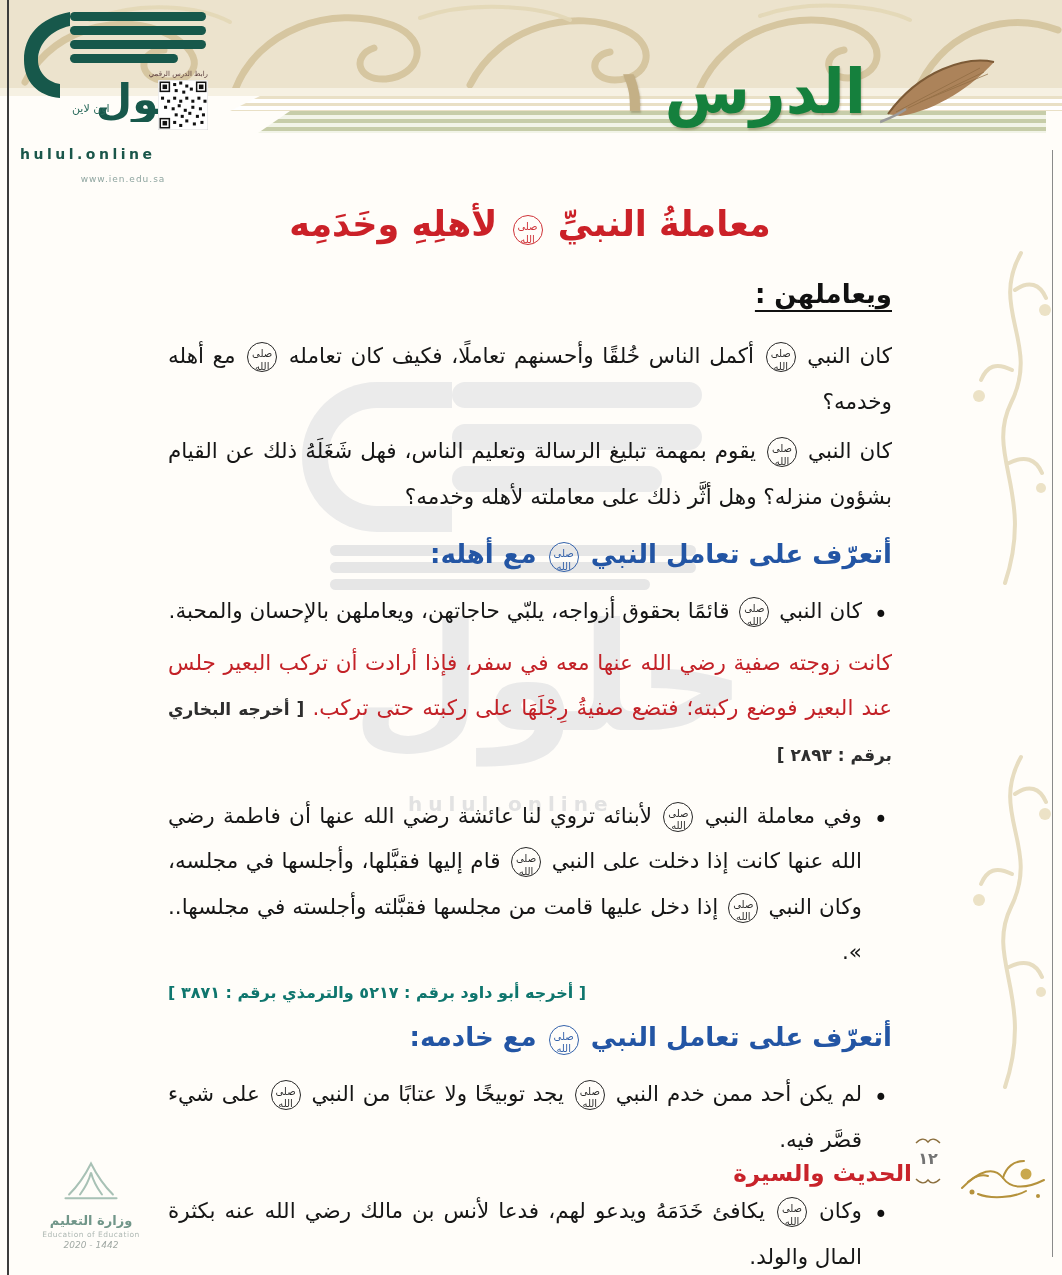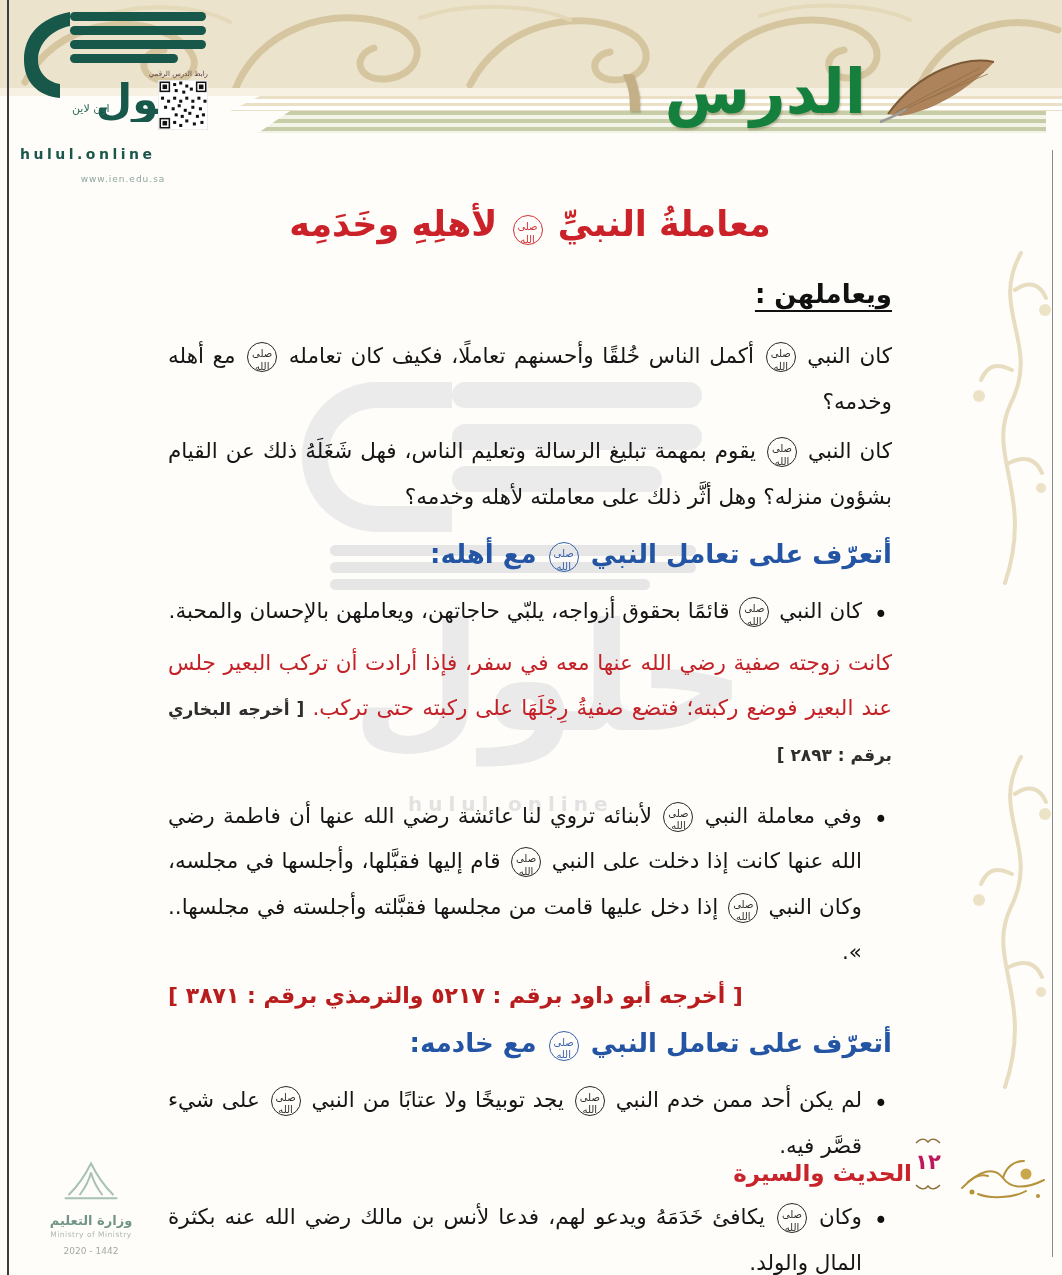--- a/index.html
+++ b/index.html
@@ -61,40 +61,40 @@
   .page-title{text-align:center; color:#cb2128; font-size:35px; font-weight:bold; margin-bottom:34px;}
   .intro-h{font-size:26px; font-weight:bold; text-decoration:underline;
     text-underline-offset:7px; margin-bottom:24px; color:#111;}
   .para{font-size:21.5px; line-height:2.12; text-align:justify; margin-bottom:4px;}
   .sec-h{color:#2355a4; font-size:26px; font-weight:bold; margin:20px 0 16px;}
   .bullet{position:relative; padding-right:30px; font-size:21.5px; line-height:2.12;
     text-align:justify; margin-bottom:6px;}
   .bullet::before{content:"•"; position:absolute; right:4px; top:2px; color:#111; font-size:24px;}
   .story{color:#c32127; font-size:21.5px; line-height:2.12; text-align:justify; margin:6px 0 10px;}
   .ref{color:#2e2e2e; font-size:17px; font-weight:bold;}
-  .ref-line{direction:rtl; text-align:left; color:#b91c1c; font-size:22px; font-weight:bold; margin:8px 0 6px;}
+  .ref-line{direction:rtl; text-align:left; color:#0f766e; font-size:16px; font-weight:bold; margin:8px 0 6px;}
   .bullet.mt{margin-top:16px;}
   .bullet.gap{margin-top:26px;}
 
   .saw{display:inline-block; width:30px; height:30px; border-radius:50%;
     font-size:10px; line-height:1.25; text-align:center; vertical-align:-9px;
     padding-top:5px; margin:0 3px; border:1px solid currentColor; opacity:.92;
     white-space:normal; overflow:hidden; font-weight:normal;}
 
   
   .pagenum{position:absolute; right:116px; top:1130px; z-index:3; text-align:center; width:36px;}
-  .pagenum .num{color:#be185d; font-weight:bold; font-size:21px; display:block; line-height:1.3;}
+  .pagenum .num{color:#737373; font-weight:bold; font-size:16px; display:block; line-height:1.3;}
   .footer-subject{position:absolute; right:150px; top:1160px; z-index:3;
     color:#c8232a; font-weight:bold; font-size:23px; direction:rtl;}
   .footer-orn{position:absolute; right:14px; top:1152px; z-index:3;}
   .ministry{position:absolute; left:26px; top:1158px; width:130px; z-index:3;
     text-align:center; opacity:.8;}
   .ministry .m-ar{color:#4e7d6e; font-size:13px; font-weight:bold; margin-top:9px;}
   .ministry .m-en{color:#9aa7a2; font-size:7.5px; margin-top:2px; letter-spacing:.5px;}
-  .ministry .m-yr{color:#8a948f; font-size:9px; margin-top:7px;}
+  .ministry .m-yr{color:#8a948f; font-size:9px; margin-top:1px;font-style:italic;}
 </style>
 </head>
 <body>
 
 <div class="page">
 
   <div class="edge-l"></div>
   <div class="edge-r"></div>
 
   <div class="band">
@@ -268,17 +268,17 @@
 
   <div class="ministry">
     <svg width="64" height="42" viewBox="0 0 64 46">
       <g fill="none" stroke="#7fa596" stroke-width="2.2" stroke-linecap="round" opacity=".85">
         <path d="M8,40 C18,30 26,18 32,6 C38,18 46,30 56,40"></path>
         <path d="M20,40 C26,32 30,24 32,16 C34,24 38,32 44,40"></path>
         <path d="M4,44 L60,44"></path>
       </g>
     </svg>
     <div class="m-ar">وزارة التعليم</div>
-    <div class="m-en">Ministry of Ministry</div>
+    <div class="m-en">Education of Education</div>
     <div class="m-yr">2020 - 1442</div>
   </div>
 
 </div>
 
 </body></html>

